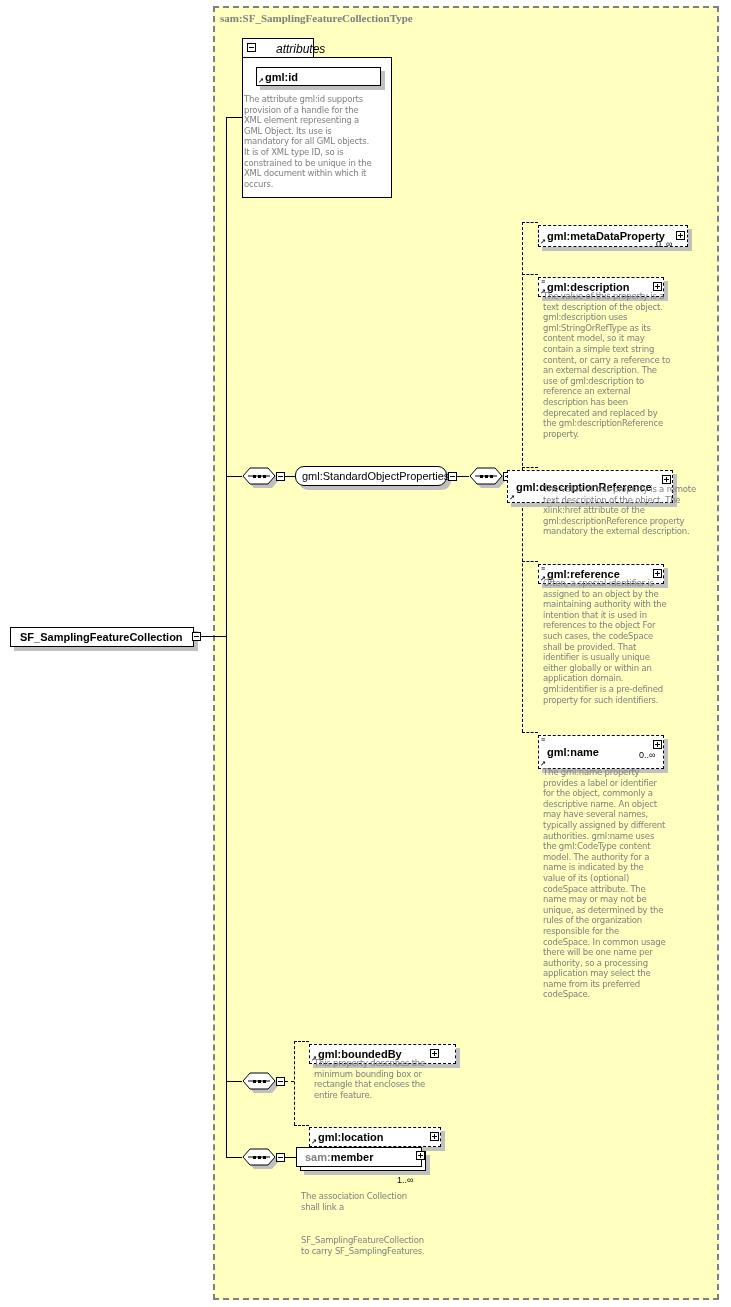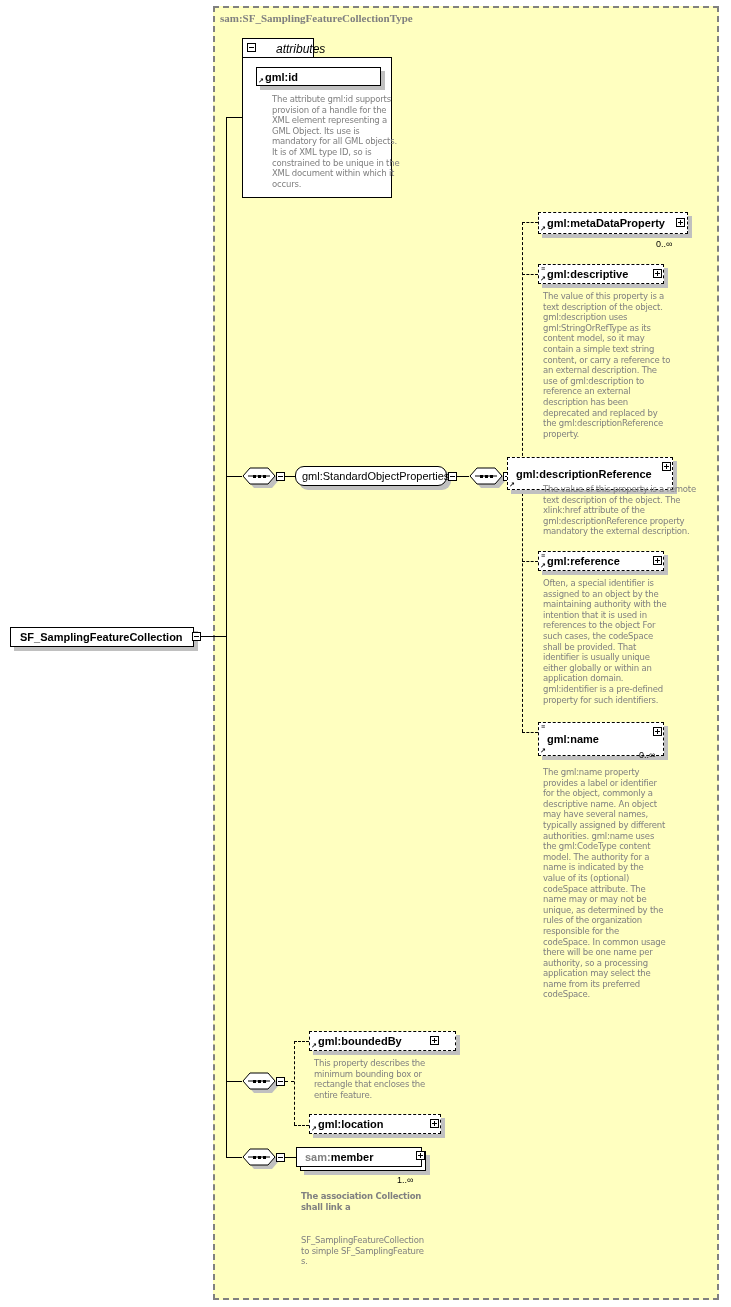--- a/index.html
+++ b/index.html
@@ -9,21 +9,21 @@
   .type-box { position:absolute; left:213px; top:6px; width:506px; height:1294px;
               background:#ffffc0; border:2px dashed #808080; box-sizing:border-box; }
   .type-title { position:absolute; left:220px; top:12px; font-size:11px; font-weight:bold; color:#808080;font-family:Liberation Serif, serif; }
   .hline { position:absolute; height:1px; background:#000; }
   .vline { position:absolute; width:1px; background:#000; }
   .hdash { position:absolute; height:0; border-top:1px dashed #000; }
   .vdash { position:absolute; width:0; border-left:1px dashed #000; }
   .elem { position:absolute; background:#fff; border:1px solid #000; box-sizing:border-box;
           box-shadow:4px 4px 0 #c0c0c0; font-size:11px; font-weight:bold; color:#000;
           display:flex; align-items:center; padding-left:8px; }
-  .elem.opt { border:1px dashed #000; }
+  .elem.opt { border:1px dashed #000;margin-top:13px; }
   .elem .lbl { white-space:nowrap; }
   .elem .ref { position:absolute; left:1px; bottom:1px; font-size:7px; line-height:7px; }
   .elem .lines { position:absolute; left:2px; top:0px; font-size:7px; line-height:7px; letter-spacing:-1px; }
   .plus { position:absolute; width:9px; height:9px; border:1px solid #000; background:#fff; box-sizing:border-box; }
   .plus::before { content:""; position:absolute; left:1px; right:1px; top:3px; height:1px; background:#000; }
   .plus.p::after { content:""; position:absolute; top:1px; bottom:1px; left:3px; width:1px; background:#000; }
   .desc { position:absolute; font-size:8.5px; line-height:10.6px; color:#808080;
           font-family:"DejaVu Sans", sans-serif; letter-spacing:-0.2px; }
   .occ { position:absolute; font-size:9px; color:#000; }
   .seq { position:absolute; width:34px; height:18px; }
@@ -57,21 +57,21 @@
 
 <div class="attr-tab">
   <div class="plus" style="left:4px;top:4px;"></div>
   <span>attributes</span>
 </div>
 <div class="attr-box"></div>
 <div class="elem" style="left:256px;top:67px;width:125px;height:19px;">
   <span class="ref">↗</span>
   <span class="lbl">gml:id</span>
 </div>
-<div class="desc" style="left:272px;top:94px;width:128px;">The attribute gml:id supports provision of a handle for the XML element representing a GML Object. Its use is mandatory for all GML objects. It is of XML type ID, so is constrained to be unique in the XML document within which it occurs.</div>
+<div class="desc" style="left:244px;top:94px;width:128px;">The attribute gml:id supports provision of a handle for the XML element representing a GML Object. Its use is mandatory for all GML objects. It is of XML type ID, so is constrained to be unique in the XML document within which it occurs.</div>
 
 <div class="hline" style="left:226px;top:476px;width:16px;"></div>
 <div class="seq" style="left:242px;top:467px;">
   <svg width="38" height="22" viewBox="0 0 38 22">
     <polygon points="8,1 26,1 33,9 26,17 8,17 1,9" fill="#c0c0c0" transform="translate(4,4)"></polygon>
     <polygon points="8,1 26,1 33,9 26,17 8,17 1,9" fill="#fff" stroke="#000" stroke-width="1"></polygon>
     <line x1="6" y1="9" x2="28" y2="9" stroke="#000"></line>
     <rect x="11" y="8" width="3" height="3" fill="#000"></rect>
       <rect x="16" y="8" width="3" height="3" fill="#000"></rect>
       <rect x="21" y="8" width="3" height="3" fill="#000"></rect>
@@ -107,21 +107,21 @@
 <div class="elem opt" style="left:538px;top:212px;width:150px;height:22px;">
   <span class="ref">↗</span>
   <span class="lbl">gml:metaDataProperty</span>
   <div class="plus p" style="left:137px;top:5px;"></div>
 </div>
 <div class="occ" style="left:656px;top:239px;">0..∞</div>
 
 <div class="elem opt" style="left:538px;top:264px;width:126px;height:20px;">
   <span class="lines">≡</span>
   <span class="ref">↗</span>
-  <span class="lbl">gml:descriptive</span>
+  <span class="lbl">gml:description</span>
   <div class="plus p" style="left:114px;top:4px;"></div>
 </div>
 <div class="desc" style="left:543px;top:291px;width:128px;">The value of this property is a text description of the object. gml:description uses gml:StringOrRefType as its content model, so it may contain a simple text string content, or carry a reference to an external description. The use of gml:description to reference an external description has been deprecated and replaced by the gml:descriptionReference property.</div>
 
 <div class="elem opt" style="left:507px;top:457px;width:166px;height:33px;">
   <span class="ref">↗</span>
   <span class="lbl">gml:descriptionReference</span>
   <div class="plus p" style="left:154px;top:4px;"></div>
 </div>
 <div class="desc" style="left:543px;top:484px;width:165px;">The value of this property is a remote text description of the object. The xlink:href attribute of the gml:descriptionReference property mandatory the external description.</div>
@@ -186,14 +186,14 @@
 </div>
 <div class="plus" style="left:276px;top:1153px;"></div>
 <div class="hline" style="left:285px;top:1157px;width:11px;"></div>
 
 <div class="abs" style="left:300px;top:1151px;width:126px;height:20px;background:#fff;border:1px solid #000;box-sizing:border-box;box-shadow:4px 4px 0 #c0c0c0;"></div>
 <div class="elem" style="left:296px;top:1147px;width:126px;height:20px;box-shadow:none;">
   <span class="lbl"><span style="color:#808080">sam:</span><span>member</span></span>
   <div class="plus p" style="left:119px;top:3px;"></div>
 </div>
 <div class="occ" style="left:397px;top:1175px;">1..∞</div>
-<div class="desc" style="left:301px;top:1191px;width:125px;font-weight:bold;">The association Collection shall link a</div>
-<div class="desc" style="left:301px;top:1235px;width:125px;word-break:break-all;">SF_SamplingFeatureCollection to simple SF_SamplingFeatures.</div>
+<div class="desc" style="left:301px;top:1191px;width:125px;">The association Collection shall link a</div>
+<div class="desc" style="left:301px;top:1235px;width:125px;word-break:break-all;">SF_SamplingFeatureCollection to carry SF_SamplingFeatures.</div>
 
 </body></html>

